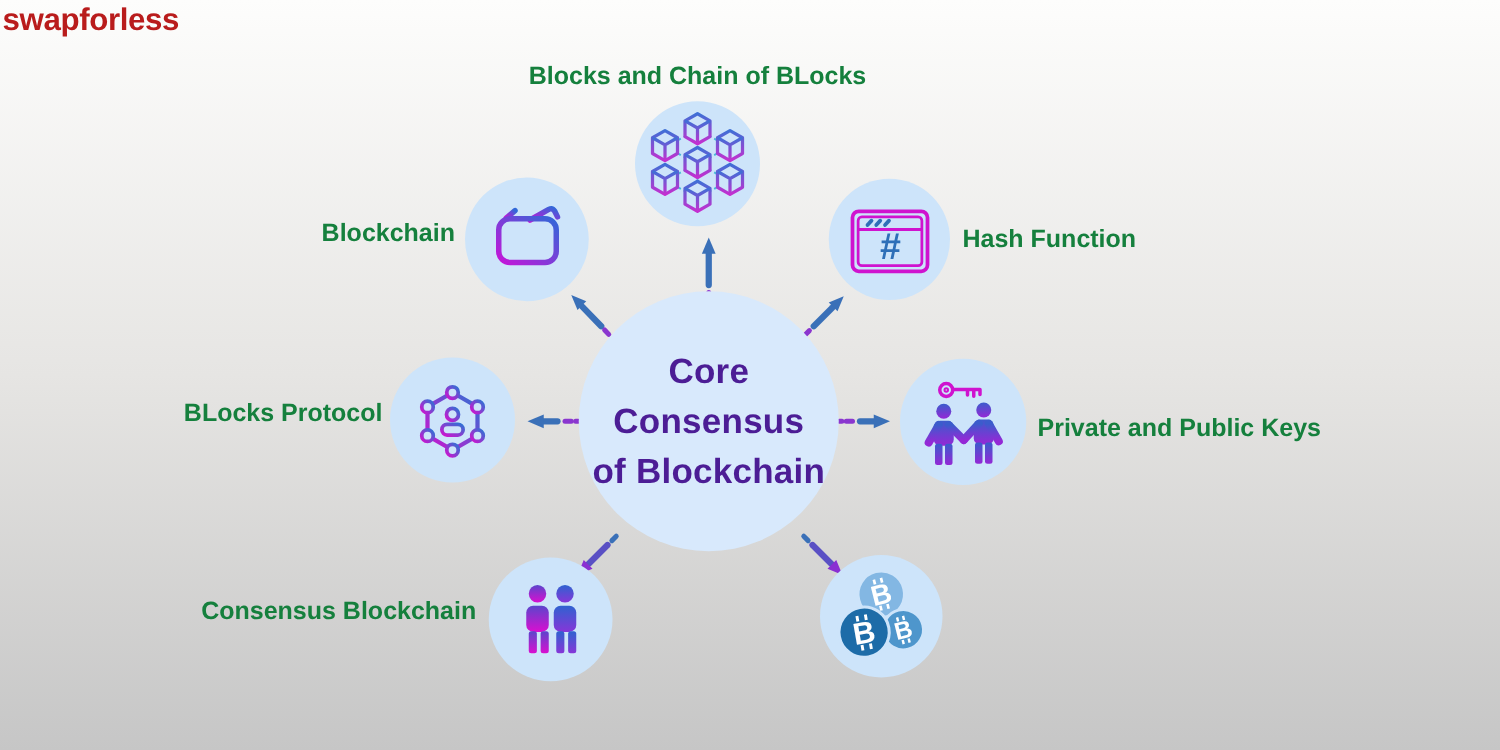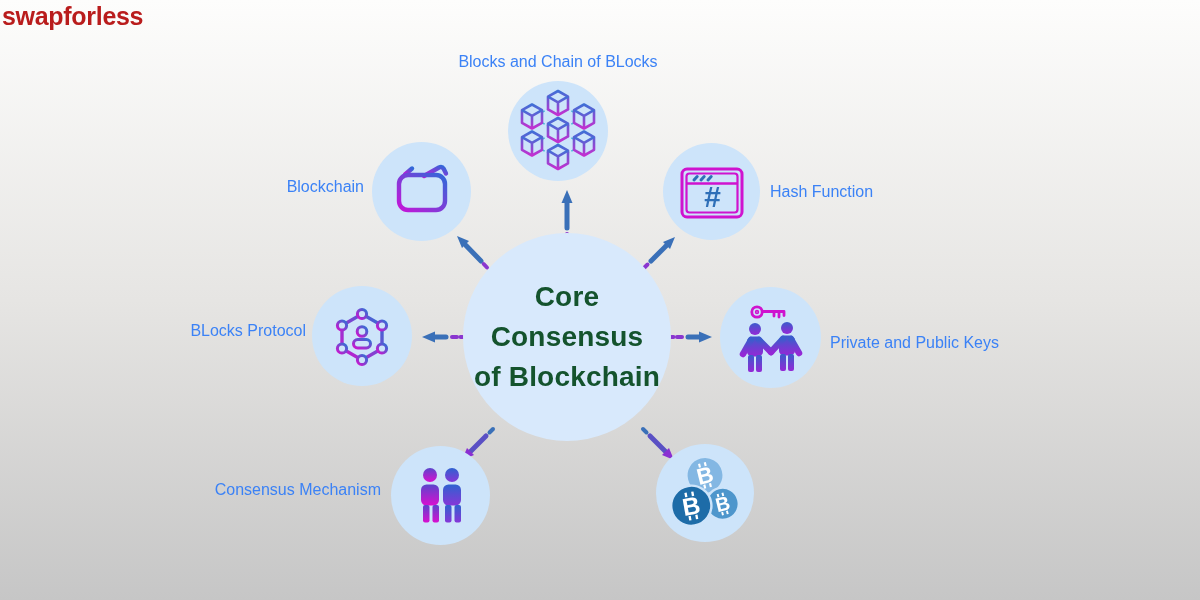--- a/index.html
+++ b/index.html
@@ -21,25 +21,26 @@
   .n-center{left:463px;top:233px;width:208px;height:208px;background:#d8e9fc;}
   .n-blocks{left:508px;top:81px;width:100px;height:100px;}
   .n-hash{left:663px;top:143px;width:97px;height:97px;}
   .n-keys{left:720px;top:287px;width:101px;height:101px;}
   .n-decent{left:656px;top:444px;width:98px;height:98px;}
   .n-consensus{left:391px;top:446px;width:99px;height:99px;}
   .n-network{left:312px;top:286px;width:100px;height:100px;}
   .n-transaction{left:372px;top:142px;width:99px;height:99px;}
   .center-text{
     text-align:center;font-weight:bold;font-size:28px;line-height:40px;
-    color:#14532d;letter-spacing:0.2px;
+    color:#4c1d95;letter-spacing:0.2px;
   }
   .node-label{
-    position:absolute;font-size:16px;color:#3b82f6;white-space:nowrap;
+    position:absolute;font-size:20px;color:#15803d;white-space:nowrap;
     transform:translateY(-50%);
+    font-weight:bold;
   }
   .lbl-blocks{left:558px;top:62px;transform:translate(-50%,-50%);}
   .lbl-hash{left:770px;top:192px;}
   .lbl-keys{left:830px;top:343px;}
   .lbl-decent{left:765px;top:490px;}
   .lbl-consensus{right:819px;top:490px;}
   .lbl-network{right:894px;top:331px;}
   .lbl-transaction{right:836px;top:187px;}
 </style>
 </head>
@@ -272,17 +273,17 @@
         <path d="M21,20.5 L28,14.5"></path>
         <rect x="15" y="21" width="46" height="35" rx="9"></rect>
         <path d="M48,38.5 H54"></path>
       </g>
     </svg>
   </div>
 
   <div class="node-label lbl-blocks">Blocks and Chain of BLocks</div>
   <div class="node-label lbl-keys">Private and Public Keys</div>
   <div class="node-label lbl-hash">Hash Function</div>
-  <div class="node-label lbl-consensus">Consensus Mechanism</div>
+  <div class="node-label lbl-consensus">Consensus Blockchain</div>
   <div class="node-label lbl-network">BLocks Protocol</div>
   <div class="node-label lbl-transaction">Blockchain</div>
 
 </div>
 
 </body></html>

